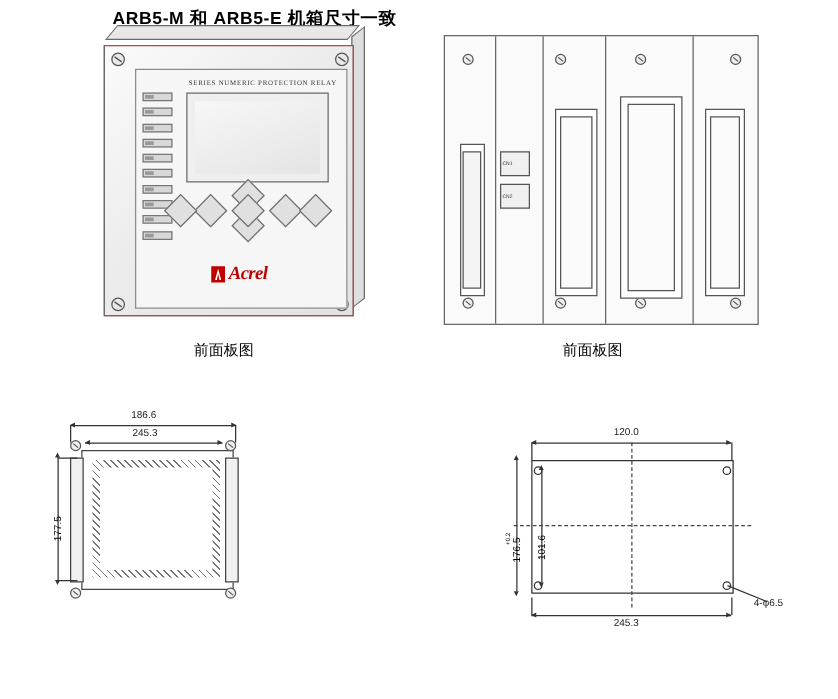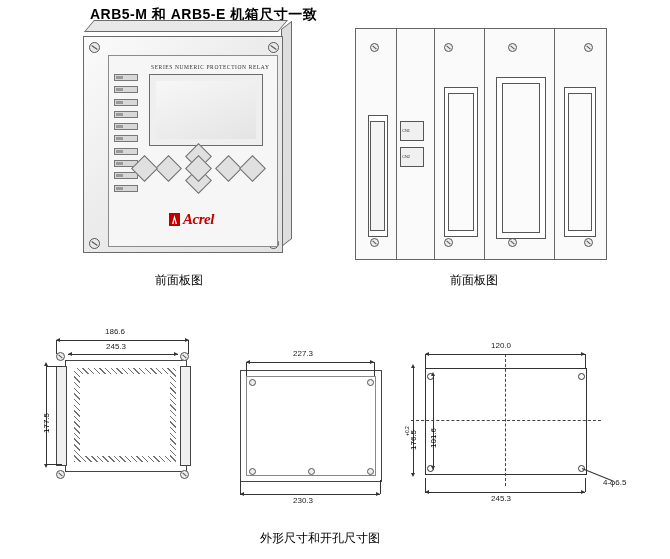--- a/index.html
+++ b/index.html
@@ -262,43 +262,20 @@
     <div class="abs dim" style="left:76px;top:24px;">245.3</div>
 
     <div class="ln v" style="left:16px;top:48px;height:98px;"></div>
     <div class="arrowU" style="left:13.5px;top:44px;"></div>
     <div class="arrowD" style="left:13.5px;top:146px;"></div>
     <div class="ln h" style="left:16px;top:48px;width:16px;"></div>
     <div class="ln h" style="left:16px;top:146px;width:16px;"></div>
     <div class="vert-label" style="left:12px;top:115px;">177.5</div>
   </div>
 
-  <div class="abs" id="dim-mid-fig">
-    <div class="dm-box"></div>
-    <div class="dm-in"></div>
-    <div class="dm-screw" style="left:14px;top:31px;"></div>
-    <div class="dm-screw" style="left:132px;top:31px;"></div>
-    <div class="dm-screw" style="left:14px;top:120px;"></div>
-    <div class="dm-screw" style="left:132px;top:120px;"></div>
-    <div class="dm-screw" style="left:73px;top:120px;"></div>
-
-    <div class="ln h" style="left:11px;top:14px;width:128px;"></div>
-    <div class="arrowL" style="left:11px;top:11.5px;"></div>
-    <div class="arrowR" style="left:135px;top:11.5px;"></div>
-    <div class="ln v" style="left:11px;top:14px;height:14px;"></div>
-    <div class="ln v" style="left:139px;top:14px;height:14px;"></div>
-    <div class="abs dim" style="left:58px;top:1px;">227.3</div>
-
-    <div class="ln h" style="left:5px;top:146px;width:140px;"></div>
-    <div class="arrowL" style="left:5px;top:143.5px;"></div>
-    <div class="arrowR" style="left:141px;top:143.5px;"></div>
-    <div class="ln v" style="left:5px;top:132px;height:14px;"></div>
-    <div class="ln v" style="left:145px;top:132px;height:14px;"></div>
-    <div class="abs dim" style="left:58px;top:148px;">230.3</div>
-  </div>
 
   <div class="abs" id="dim-right-fig">
     <div class="dr-box"></div>
 
     <div class="dashv" style="left:100px;top:14px;height:132px;"></div>
     <div class="dash" style="left:6px;top:80px;width:190px;"></div>
 
     <div class="hole" style="left:22px;top:33px;"></div>
     <div class="hole" style="left:173px;top:33px;"></div>
     <div class="hole" style="left:22px;top:125px;"></div>
@@ -326,15 +303,14 @@
     <div class="arrowL" style="left:20px;top:149.5px;"></div>
     <div class="arrowR" style="left:176px;top:149.5px;"></div>
     <div class="ln v" style="left:20px;top:138px;height:14px;"></div>
     <div class="ln v" style="left:180px;top:138px;height:14px;"></div>
     <div class="abs dim" style="left:86px;top:154px;">245.3</div>
 
     <div class="ln h" style="left:177px;top:128px;width:34px;transform:rotate(22deg);transform-origin:left center;"></div>
     <div class="abs dim" style="left:198px;top:138px;">4-φ6.5</div>
   </div>
 
-  <div class="abs cap" style="left:260px;top:530px;">外形尺寸和开孔尺寸图</div>
 
 </div>
 
 </body></html>

